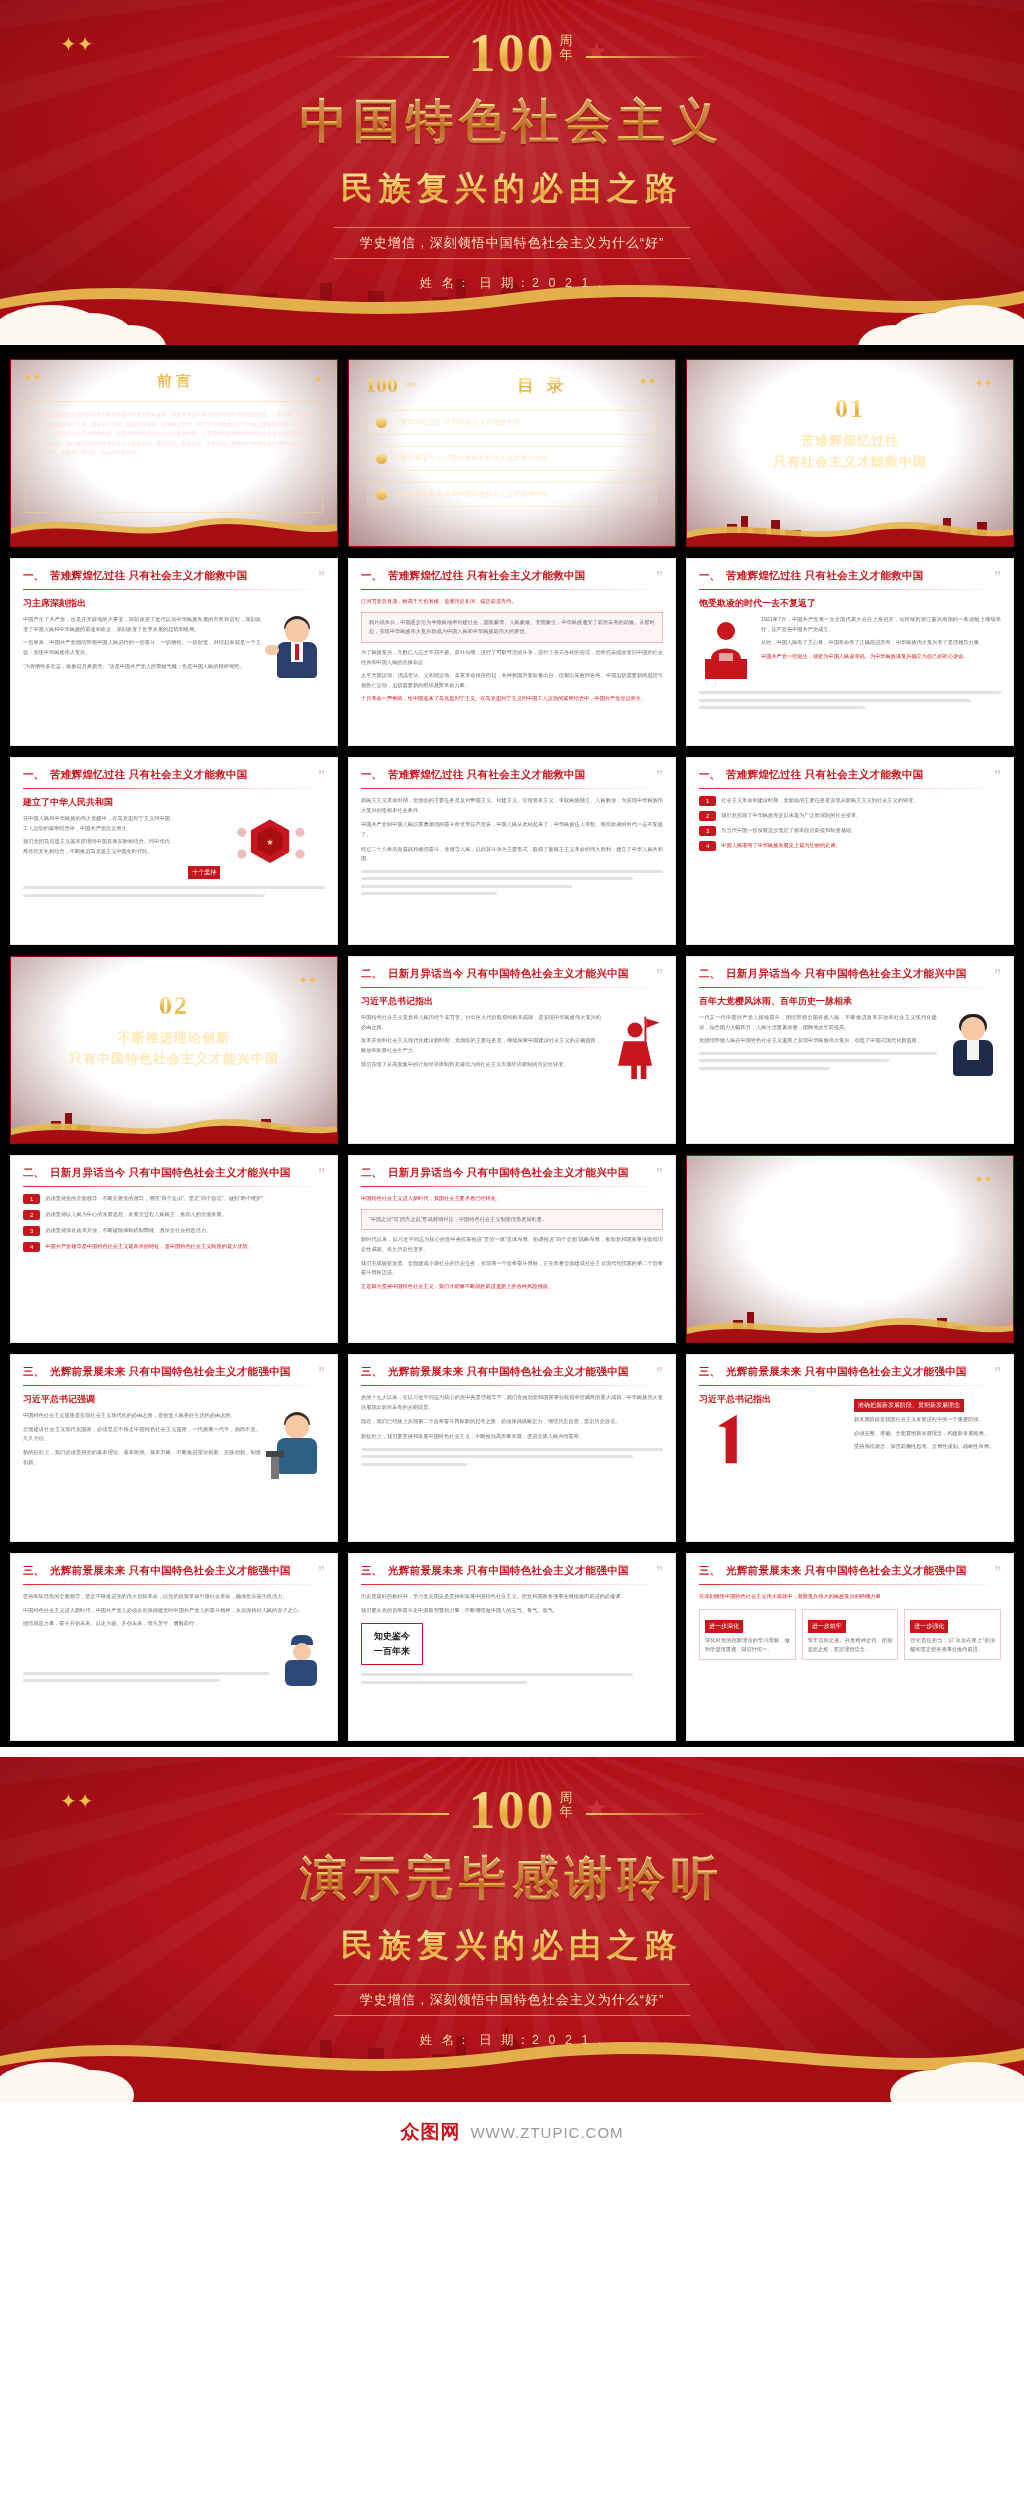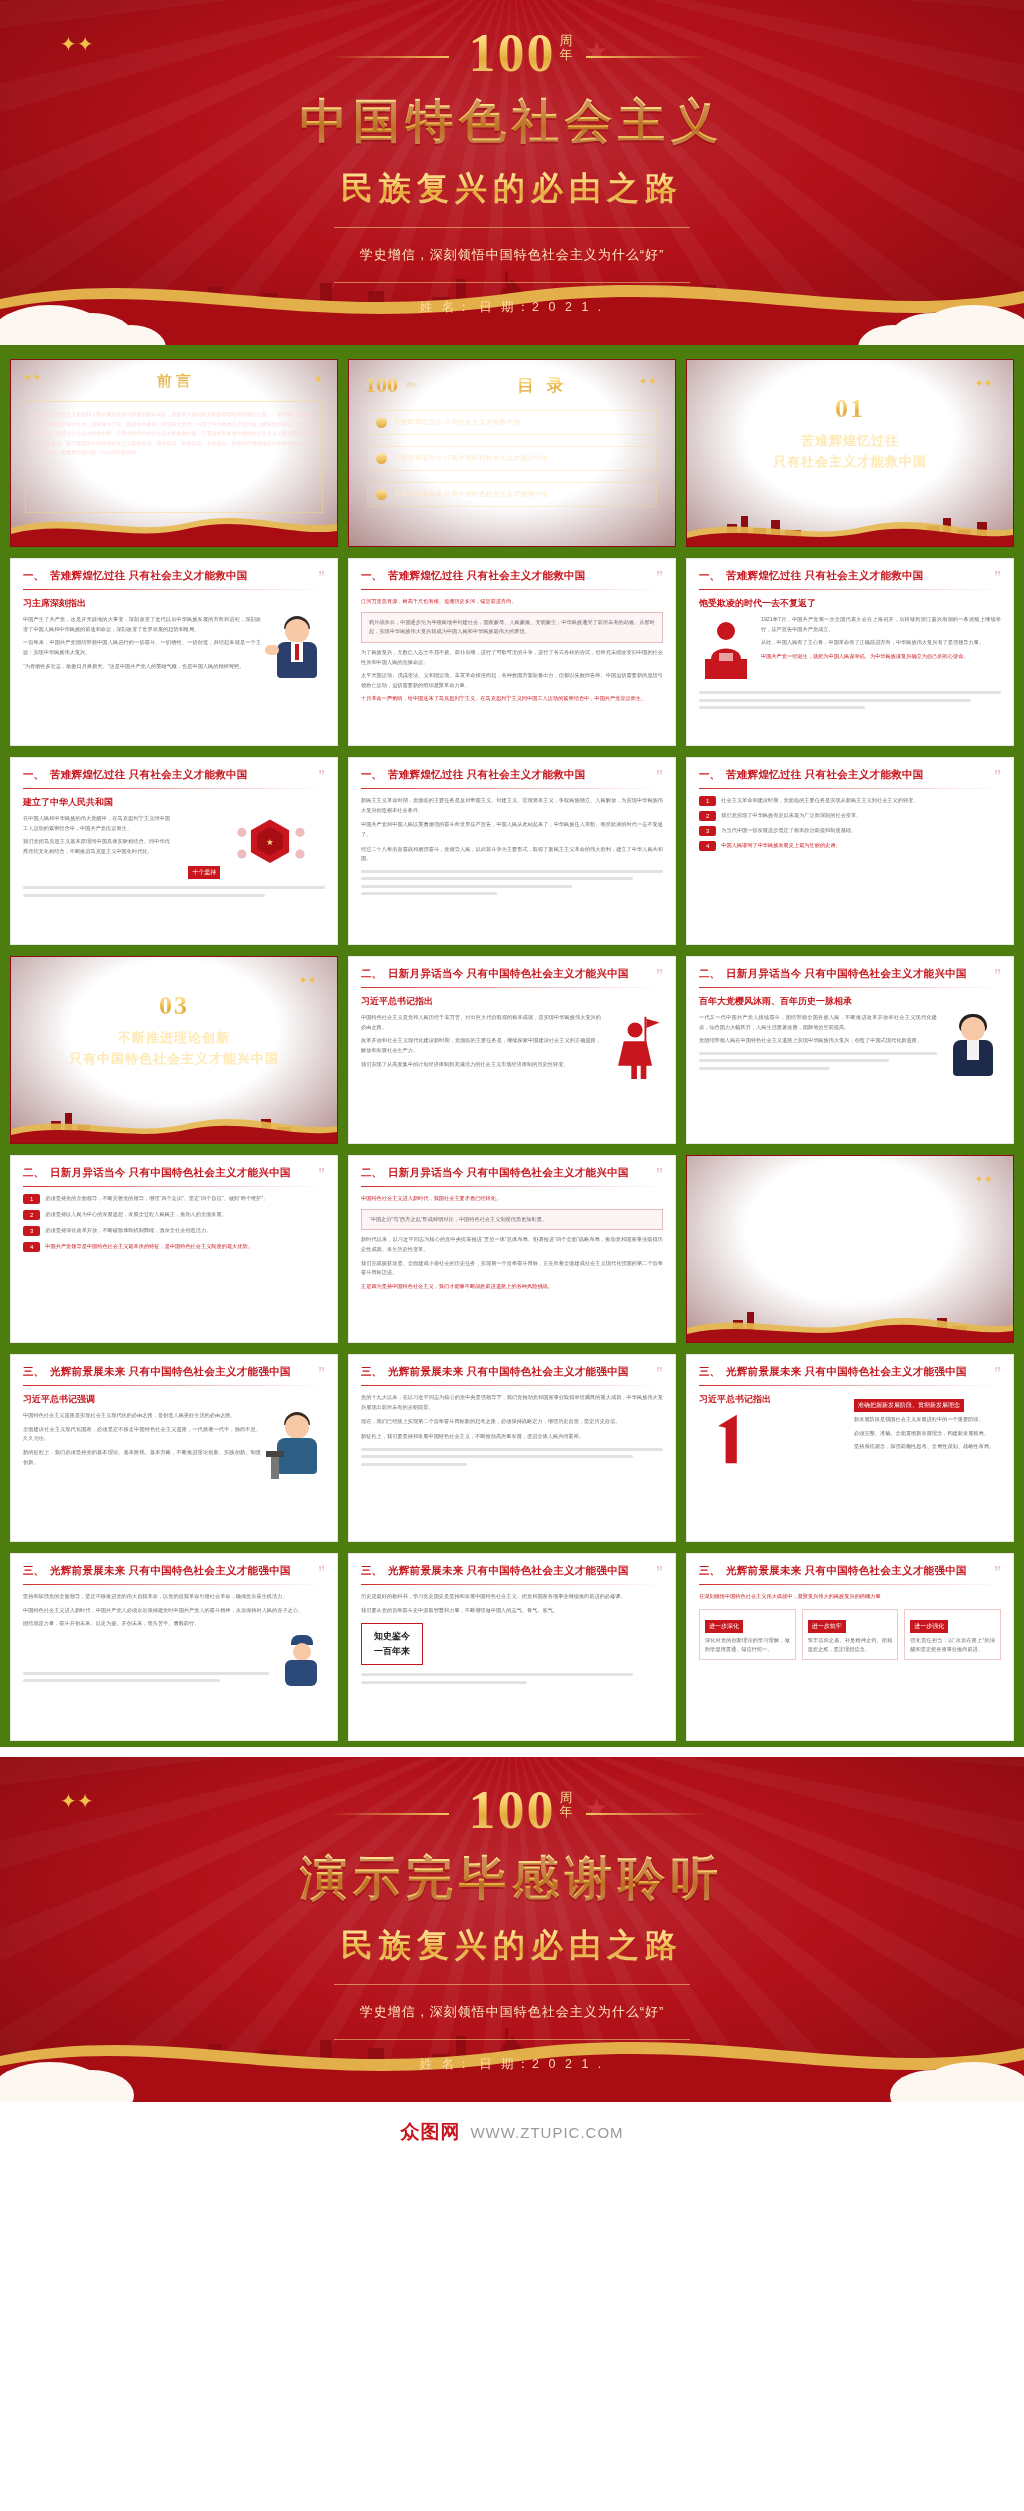--- a/index.html
+++ b/index.html
@@ -89,21 +89,21 @@
   .hero h2 {
     font-size: 32px;
     letter-spacing: 6px;
     margin-top: 14px;
     font-weight: bold;
     font-family: "DejaVu Serif", serif;
   }
   .hero .tagline {
     margin: 16px auto 0;
     display: inline-block;
-    padding: 18px 26px;
+    padding: 6px 26px;
     border-top: 1px solid rgba(247,214,130,0.55);
     border-bottom: 1px solid rgba(247,214,130,0.55);
     color: #ffe6b8;
     font-size: 13px;
     letter-spacing: 1px;
   }
   .hero .meta {
     margin-top: 16px;
     color: #ffdca8;
     font-size: 12.5px;
@@ -120,21 +120,21 @@
   .clouds-r { right: -10px; }
   .cloud-b { position:absolute; background:#fdf7f1; border-radius:50%; }
 
   
   .grid {
     width: 1024px;
     padding: 14px 10px 6px;
     display: grid;
     grid-template-columns: repeat(3, 1fr);
     gap: 11px 10px;
-    background: #4d7c0f;
+    background: #000000;
   }
   .slide {
     position: relative;
     height: 188px;
     overflow: hidden;
     border: 1px solid #e7e7e7;
     background: #fff;
   }
   .slide.red { border-color: #8e0d14; }
 
@@ -544,21 +544,21 @@
         <p class="para red">中国人民谱写了中华民族发展史上最为壮丽的史诗。</p>
       </div>
     </div>
   </div>
 
   <div class="slide red red-bg">
     <div class="rays"></div>
     <div class="vignette"></div>
     <div class="doves" style="right:20px; top:18px; font-size:11px;">✦✦</div>
     <div class="r-center">
-      <div class="r-num gold-text">03</div>
+      <div class="r-num gold-text">02</div>
       <div class="r-l1">不断推进理论创新</div>
       <div class="r-l2">只有中国特色社会主义才能兴中国</div>
     </div>
     <svg class="r-skyline" viewBox="0 0 340 44" preserveAspectRatio="none">
       <g fill="#8d0b11">
           <rect x="40" y="22" width="10" height="22"></rect>
           <rect x="54" y="14" width="7" height="30"></rect>
       <rect x="66" y="26" width="13" height="18"></rect>
           <rect x="250" y="20" width="10" height="24"></rect>
       <rect x="266" y="28" width="14" height="16"></rect>

